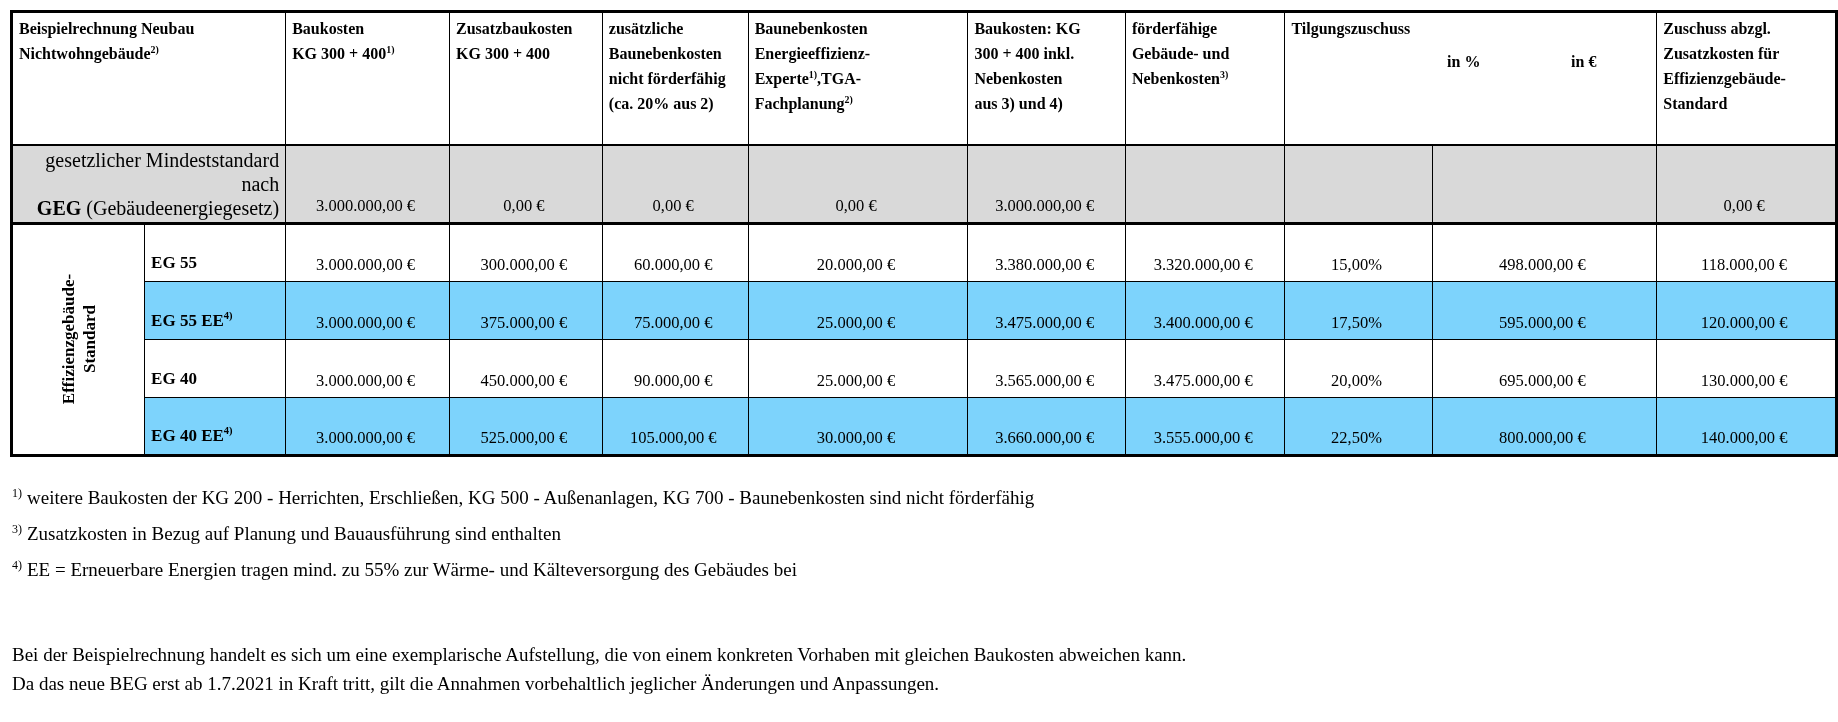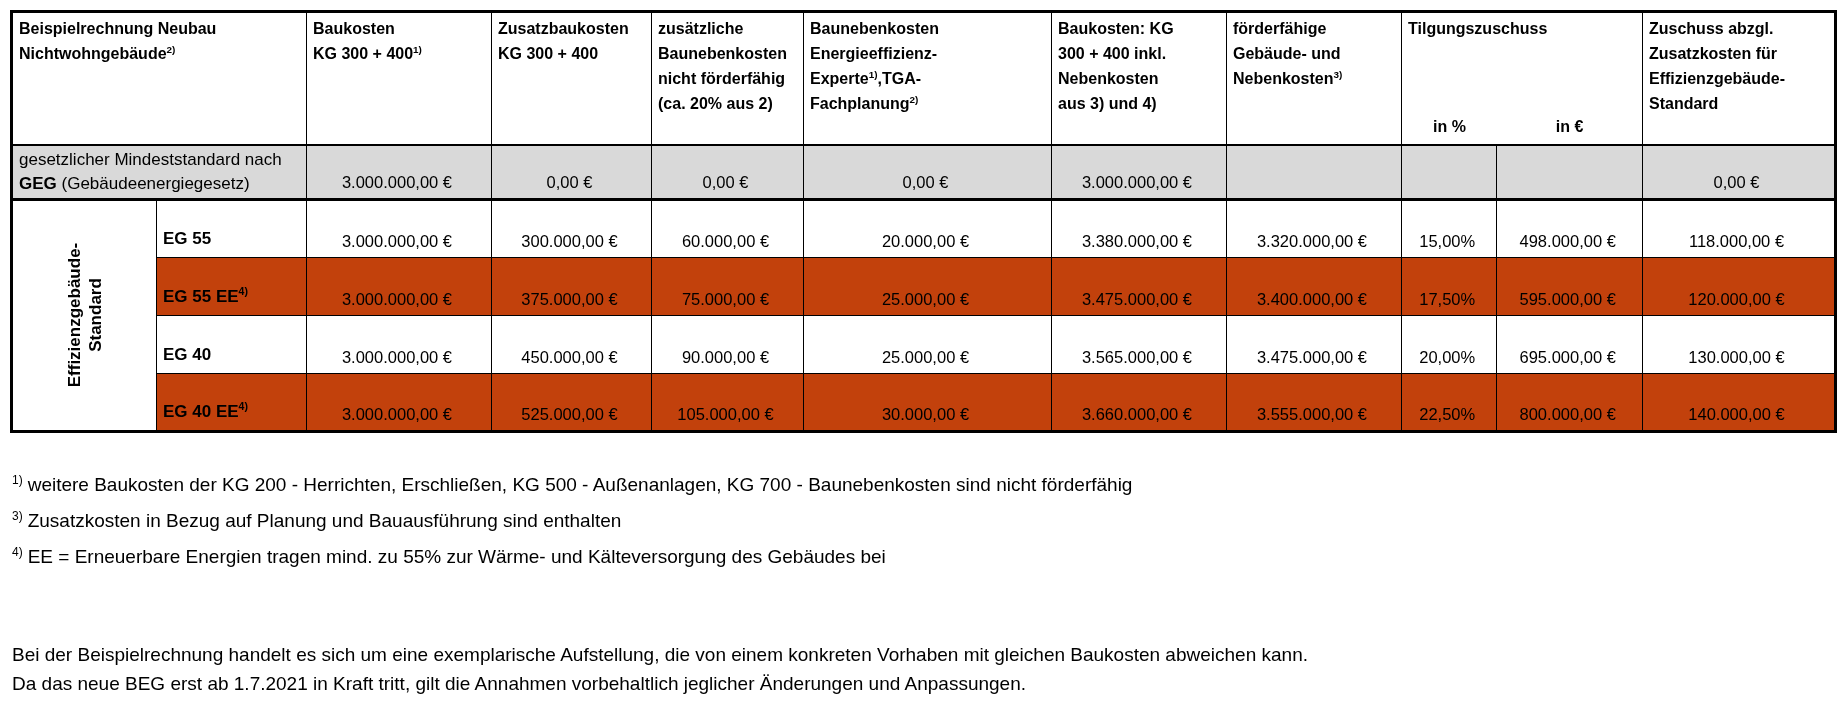--- a/index.html
+++ b/index.html
@@ -1,69 +1,69 @@
 <!DOCTYPE html>
 <html><head>
 <meta charset="utf-8">
 <style>
   html,body { margin:0; padding:0; }
   body {
     width:1838px; height:722px; background:#ffffff; color:#000000;
     font-family:"Liberation Sans", sans-serif; overflow:hidden;
   }
-  .page { position:relative; width:1838px; height:572px; }
+  .page { position:relative; width:1838px; height:572px;font-family:Liberation Serif, serif; }
 
   table.tbl {
     position:absolute; left:10px; top:10px;
     border-collapse:collapse; table-layout:fixed;
     border:3px solid #000;
   }
   .tbl td {
     border:1px solid #000; padding:0; vertical-align:bottom;
     overflow:hidden; font-size:16.5px;
   }
 
   
   tr.hdr { height:133px; }
   tr.hdr td {
     vertical-align:top; padding:3px 6px 2px 6px;
     font-weight:bold; font-size:16px; line-height:25px;
     border-bottom:2px solid #000;
   }
   td.tz-cell { padding:0 !important; }
-  .tz-wrap { display:flex; flex-direction:column; justify-content:space-between; height:128px; }
+  .tz-wrap { display:flex; flex-direction:row; justify-content:space-between; height:128px; }
   .tz-title { padding:3px 6px 0 6px; }
   .tz-units { display:flex; padding-bottom:2px;margin-top:36px; }
   .tz-units .u-pct { width:95px; text-align:center; }
   .tz-units .u-eur { width:145px; text-align:center; }
 
   sup { font-size:0.62em; line-height:0; }
 
   
   tr.geg { height:52px; }
   tr.geg td { background:#d9d9d9; border-bottom:3px solid #000; }
-  td.geg-label { vertical-align:top; padding:2px 6px; font-size:17px; line-height:24px; }
+  td.geg-label { vertical-align:top; padding:2px 6px; font-size:20px; line-height:24px;text-align:right; }
   .b { font-weight:bold; }
 
   
   tr.eg { height:58px; }
-  tr.eg.shaded td { background:#c2410c; }
+  tr.eg.shaded td { background:#7dd3fc; }
   td.rot-cell { background:#ffffff !important; position:relative; }
   .rot {
     position:absolute; top:50%; left:50%;
     transform:translate(-50%,-50%) rotate(-90deg);
     width:230px; text-align:center;
     font-weight:bold; font-size:17px; line-height:21px; white-space:nowrap;
   }
   .rot .rl { display:block; }
   td.eg-label { font-weight:bold; font-size:17px; padding:0 4px 8px 6px; }
   td.val { text-align:center; padding:4px 6px 6px 2px; }
 
   
-  .footnotes { position:absolute; left:12px; top:472px; font-size:19px; }
+  .footnotes { position:absolute; left:12px; top:485px; font-size:19px; }
   .fn { height:36px; line-height:25px; white-space:nowrap; }
   .fn sup { font-size:12px; margin-right:5px; }
   .fn.indent { padding-left:22px; height:30px; }
   .closing { position:absolute; left:12px; top:640px; font-size:19px; line-height:29px; }
   .closing div { white-space:nowrap; }
 </style>
 </head>
 <body>
 
 <div class="page">

